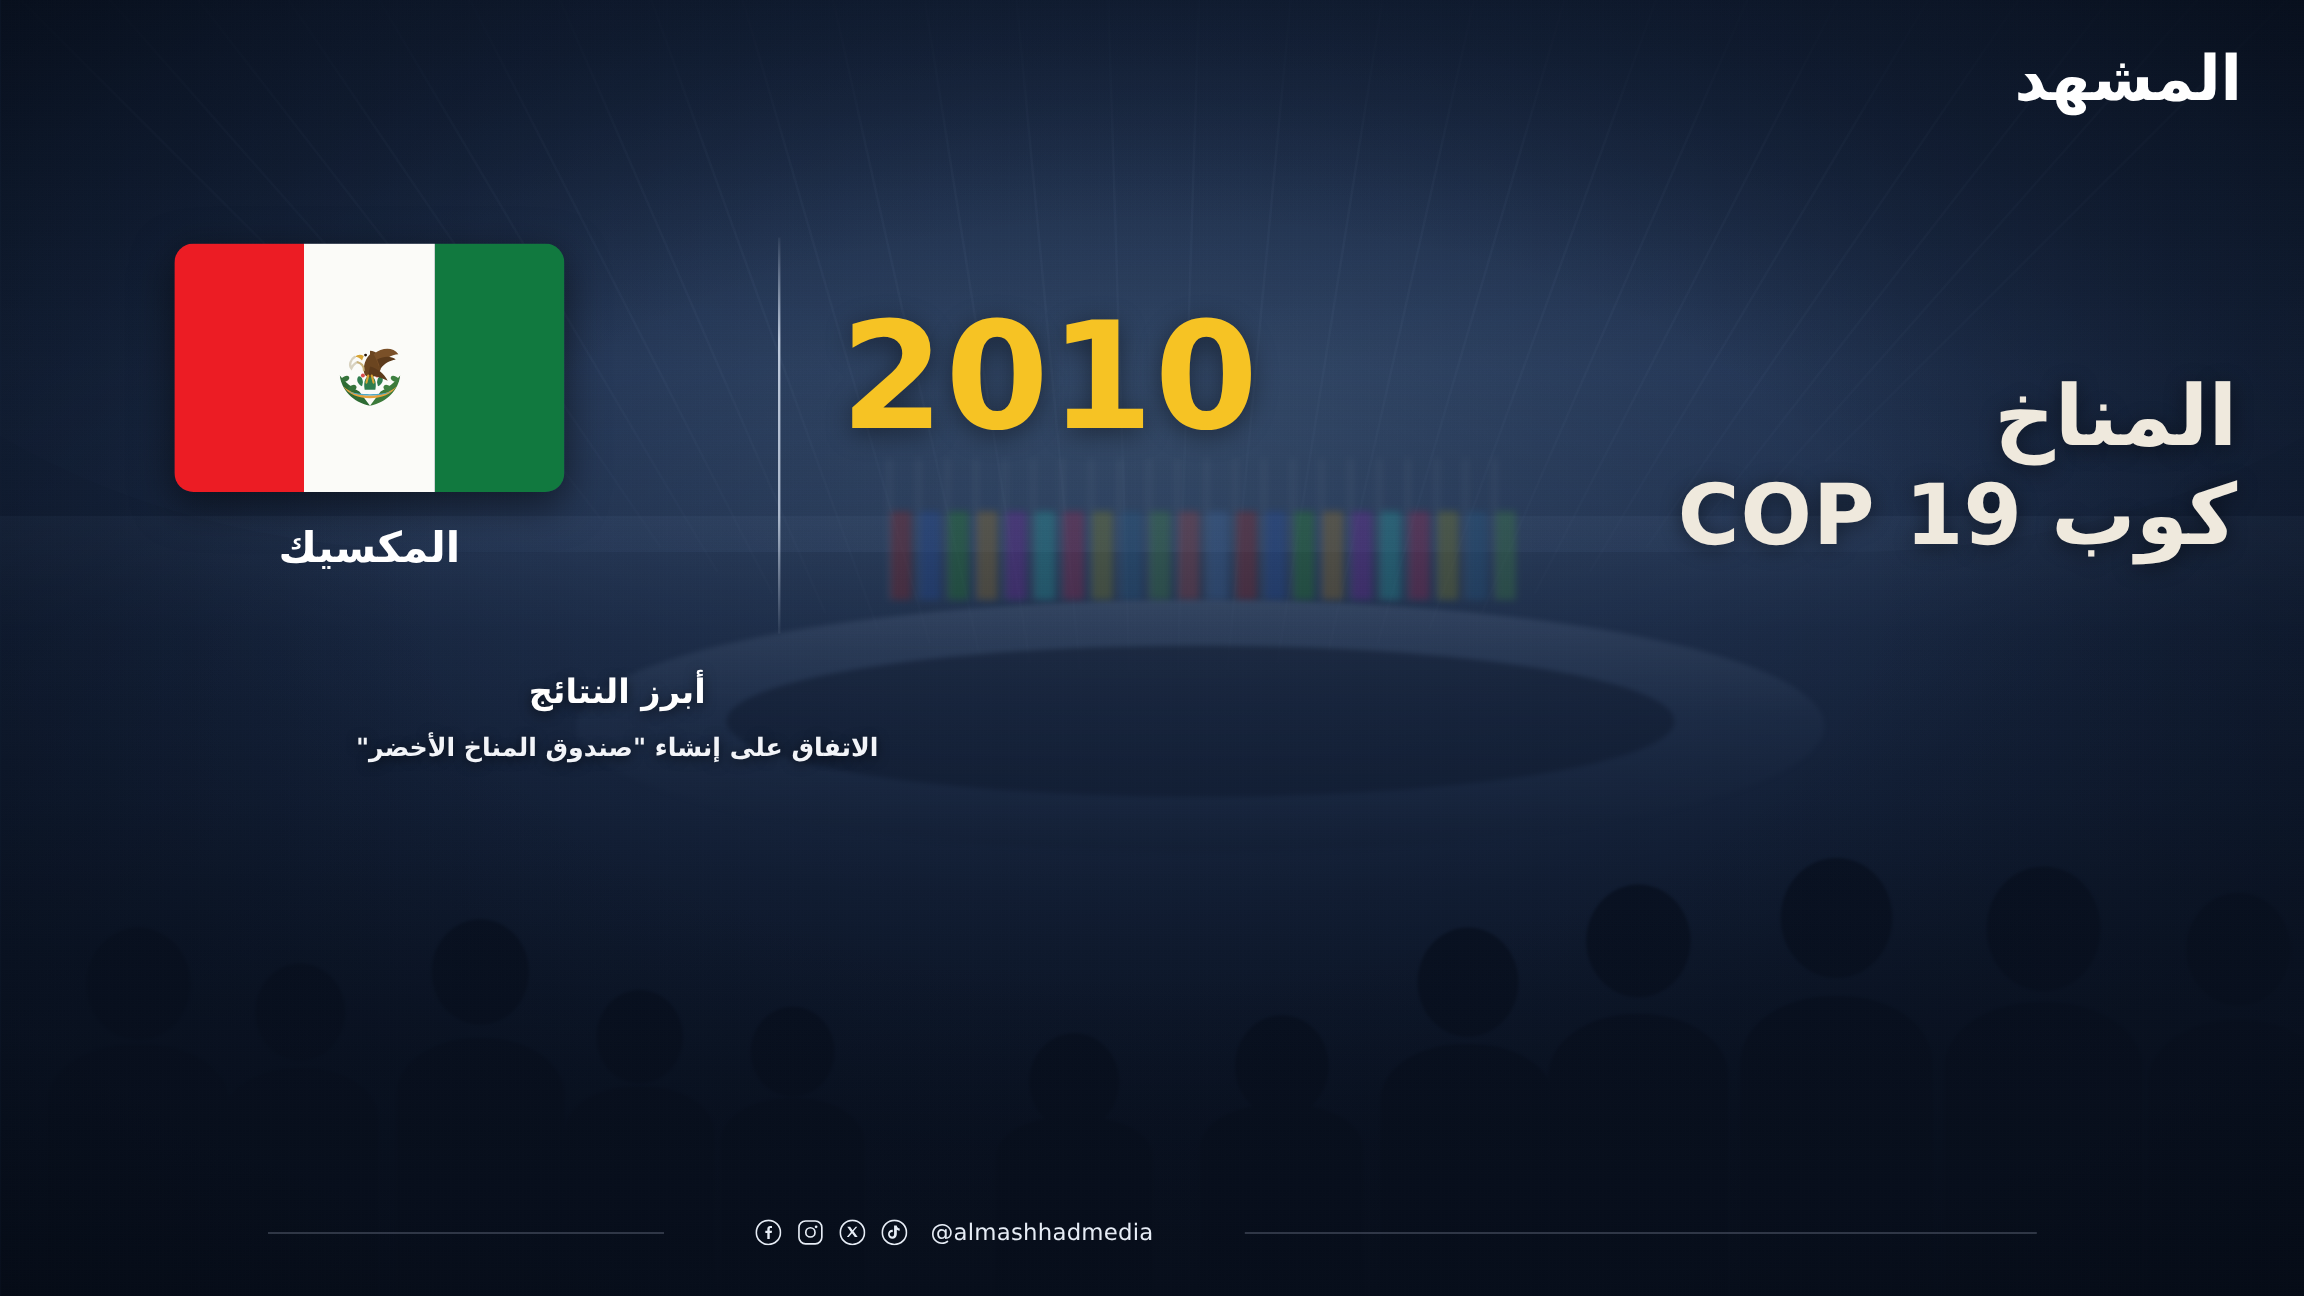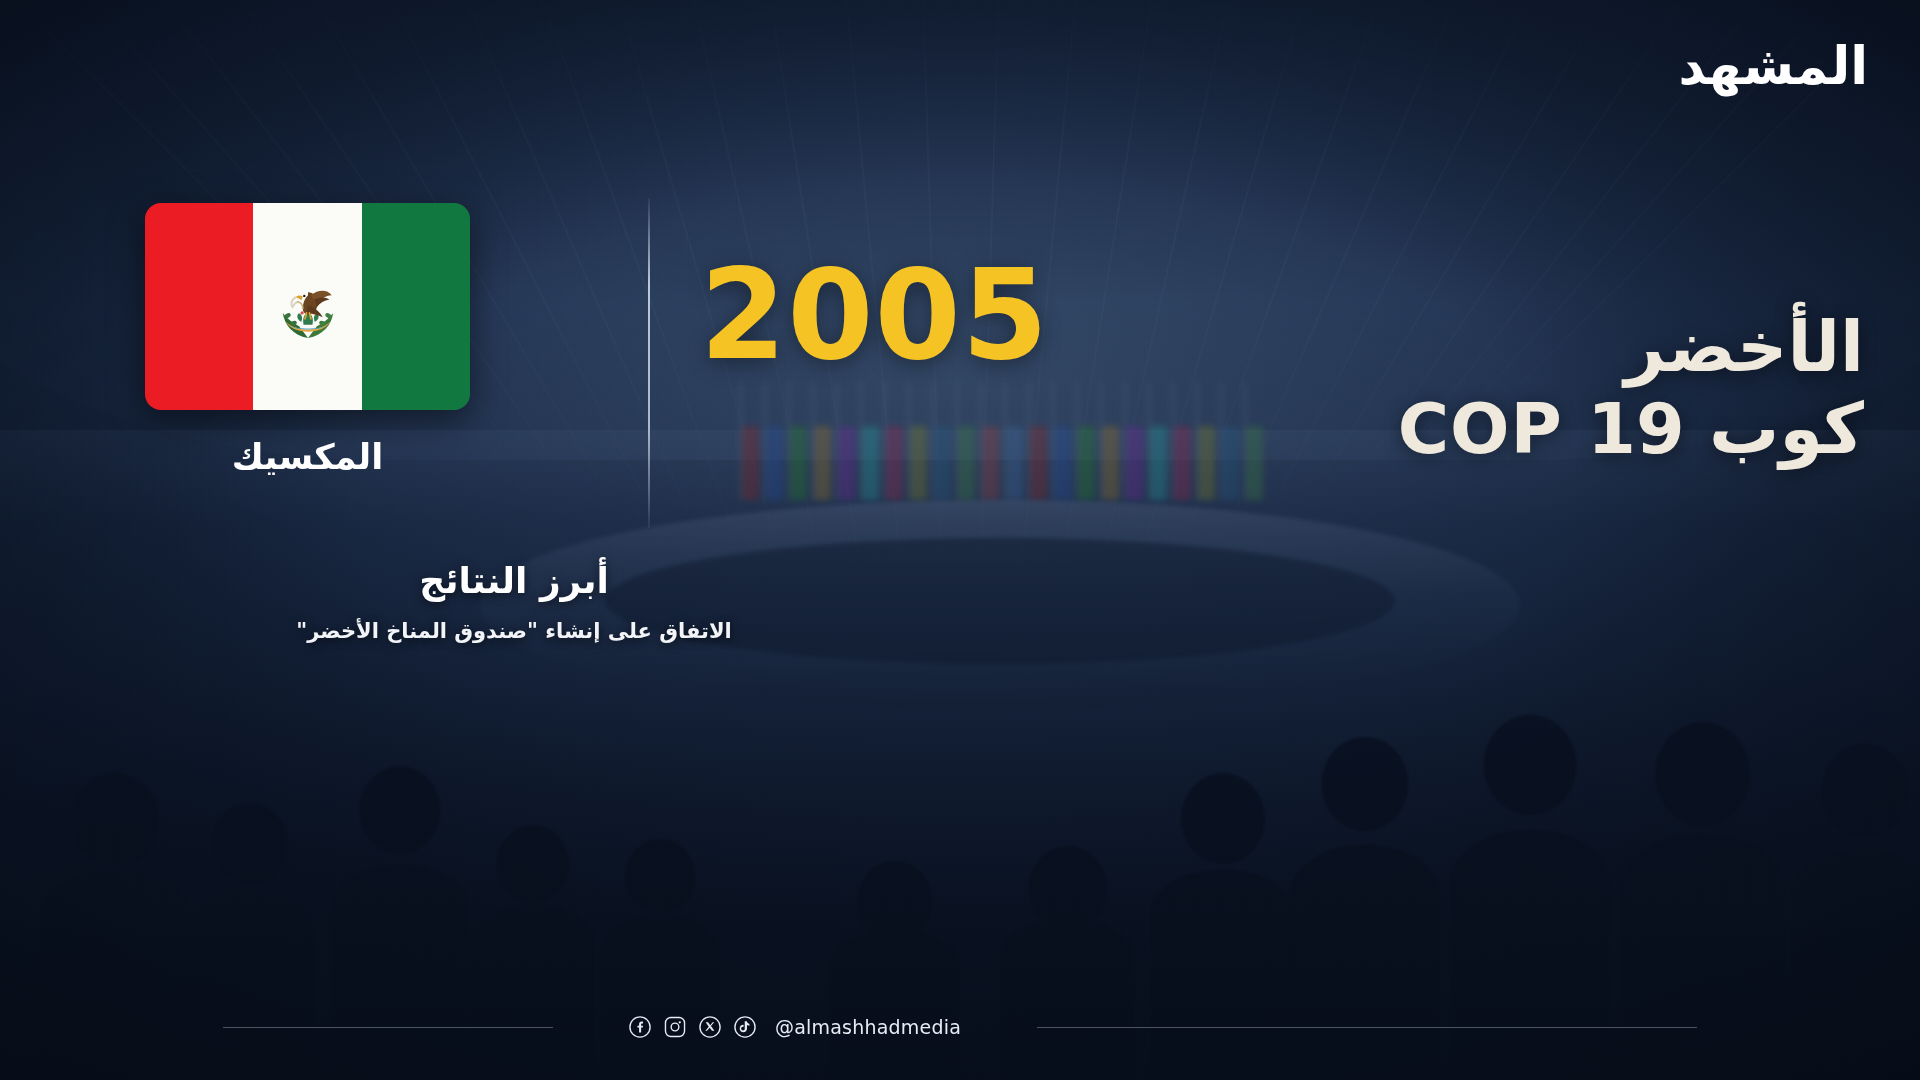--- a/index.html
+++ b/index.html
@@ -125,21 +125,21 @@
     letter-spacing:12px; text-shadow:0 3px 18px rgba(0,0,0,.45);
   }
   .title-line2 {
     font-size:70px; font-weight:700; color:#EFE9DD; line-height:1.12;
     margin-top:4px; letter-spacing:1px; text-shadow:0 3px 18px rgba(0,0,0,.45);
   }
 
   
   .results { position:absolute; left:254px; top:560px; width:520px; text-align:center; }
   .results-head {
-    font-size:36px; font-weight:700; color:#ffffff; letter-spacing:.4px;
+    font-size:28px; font-weight:700; color:#ffffff; letter-spacing:.4px;
     text-shadow:0 2px 10px rgba(0,0,0,.55);
   }
   .results-body {
     margin-top:14px; font-size:21px; line-height:1.55; color:#F2F4F8; font-weight:700;
     text-shadow:0 2px 10px rgba(0,0,0,.60);
   }
 
   
   .footer {
     position:absolute; left:0; right:0; bottom:36px; height:34px;
@@ -295,24 +295,24 @@
         <path d="M48 58 L46 66 M52 58 L54 66" stroke="#D8A534" stroke-width="2.4" stroke-linecap="round"></path>
       </svg>
     </div>
     <div class="band red"></div>
   </div>
 
   <div class="country-name">المكسيك</div>
 
   <div class="divider"></div>
 
-  <div class="year">2005</div>
+  <div class="year">2010</div>
 
   <div class="title-block">
-    <div class="title-line1">الأخضر</div>
+    <div class="title-line1">المناخ</div>
     <div class="title-line2">كوب 19 COP</div>
   </div>
 
   <div class="results">
     <div class="results-head">أبرز النتائج</div>
     <div class="results-body">
       <div>الاتفاق على إنشاء "صندوق المناخ الأخضر"</div>
     </div>
   </div>
 

